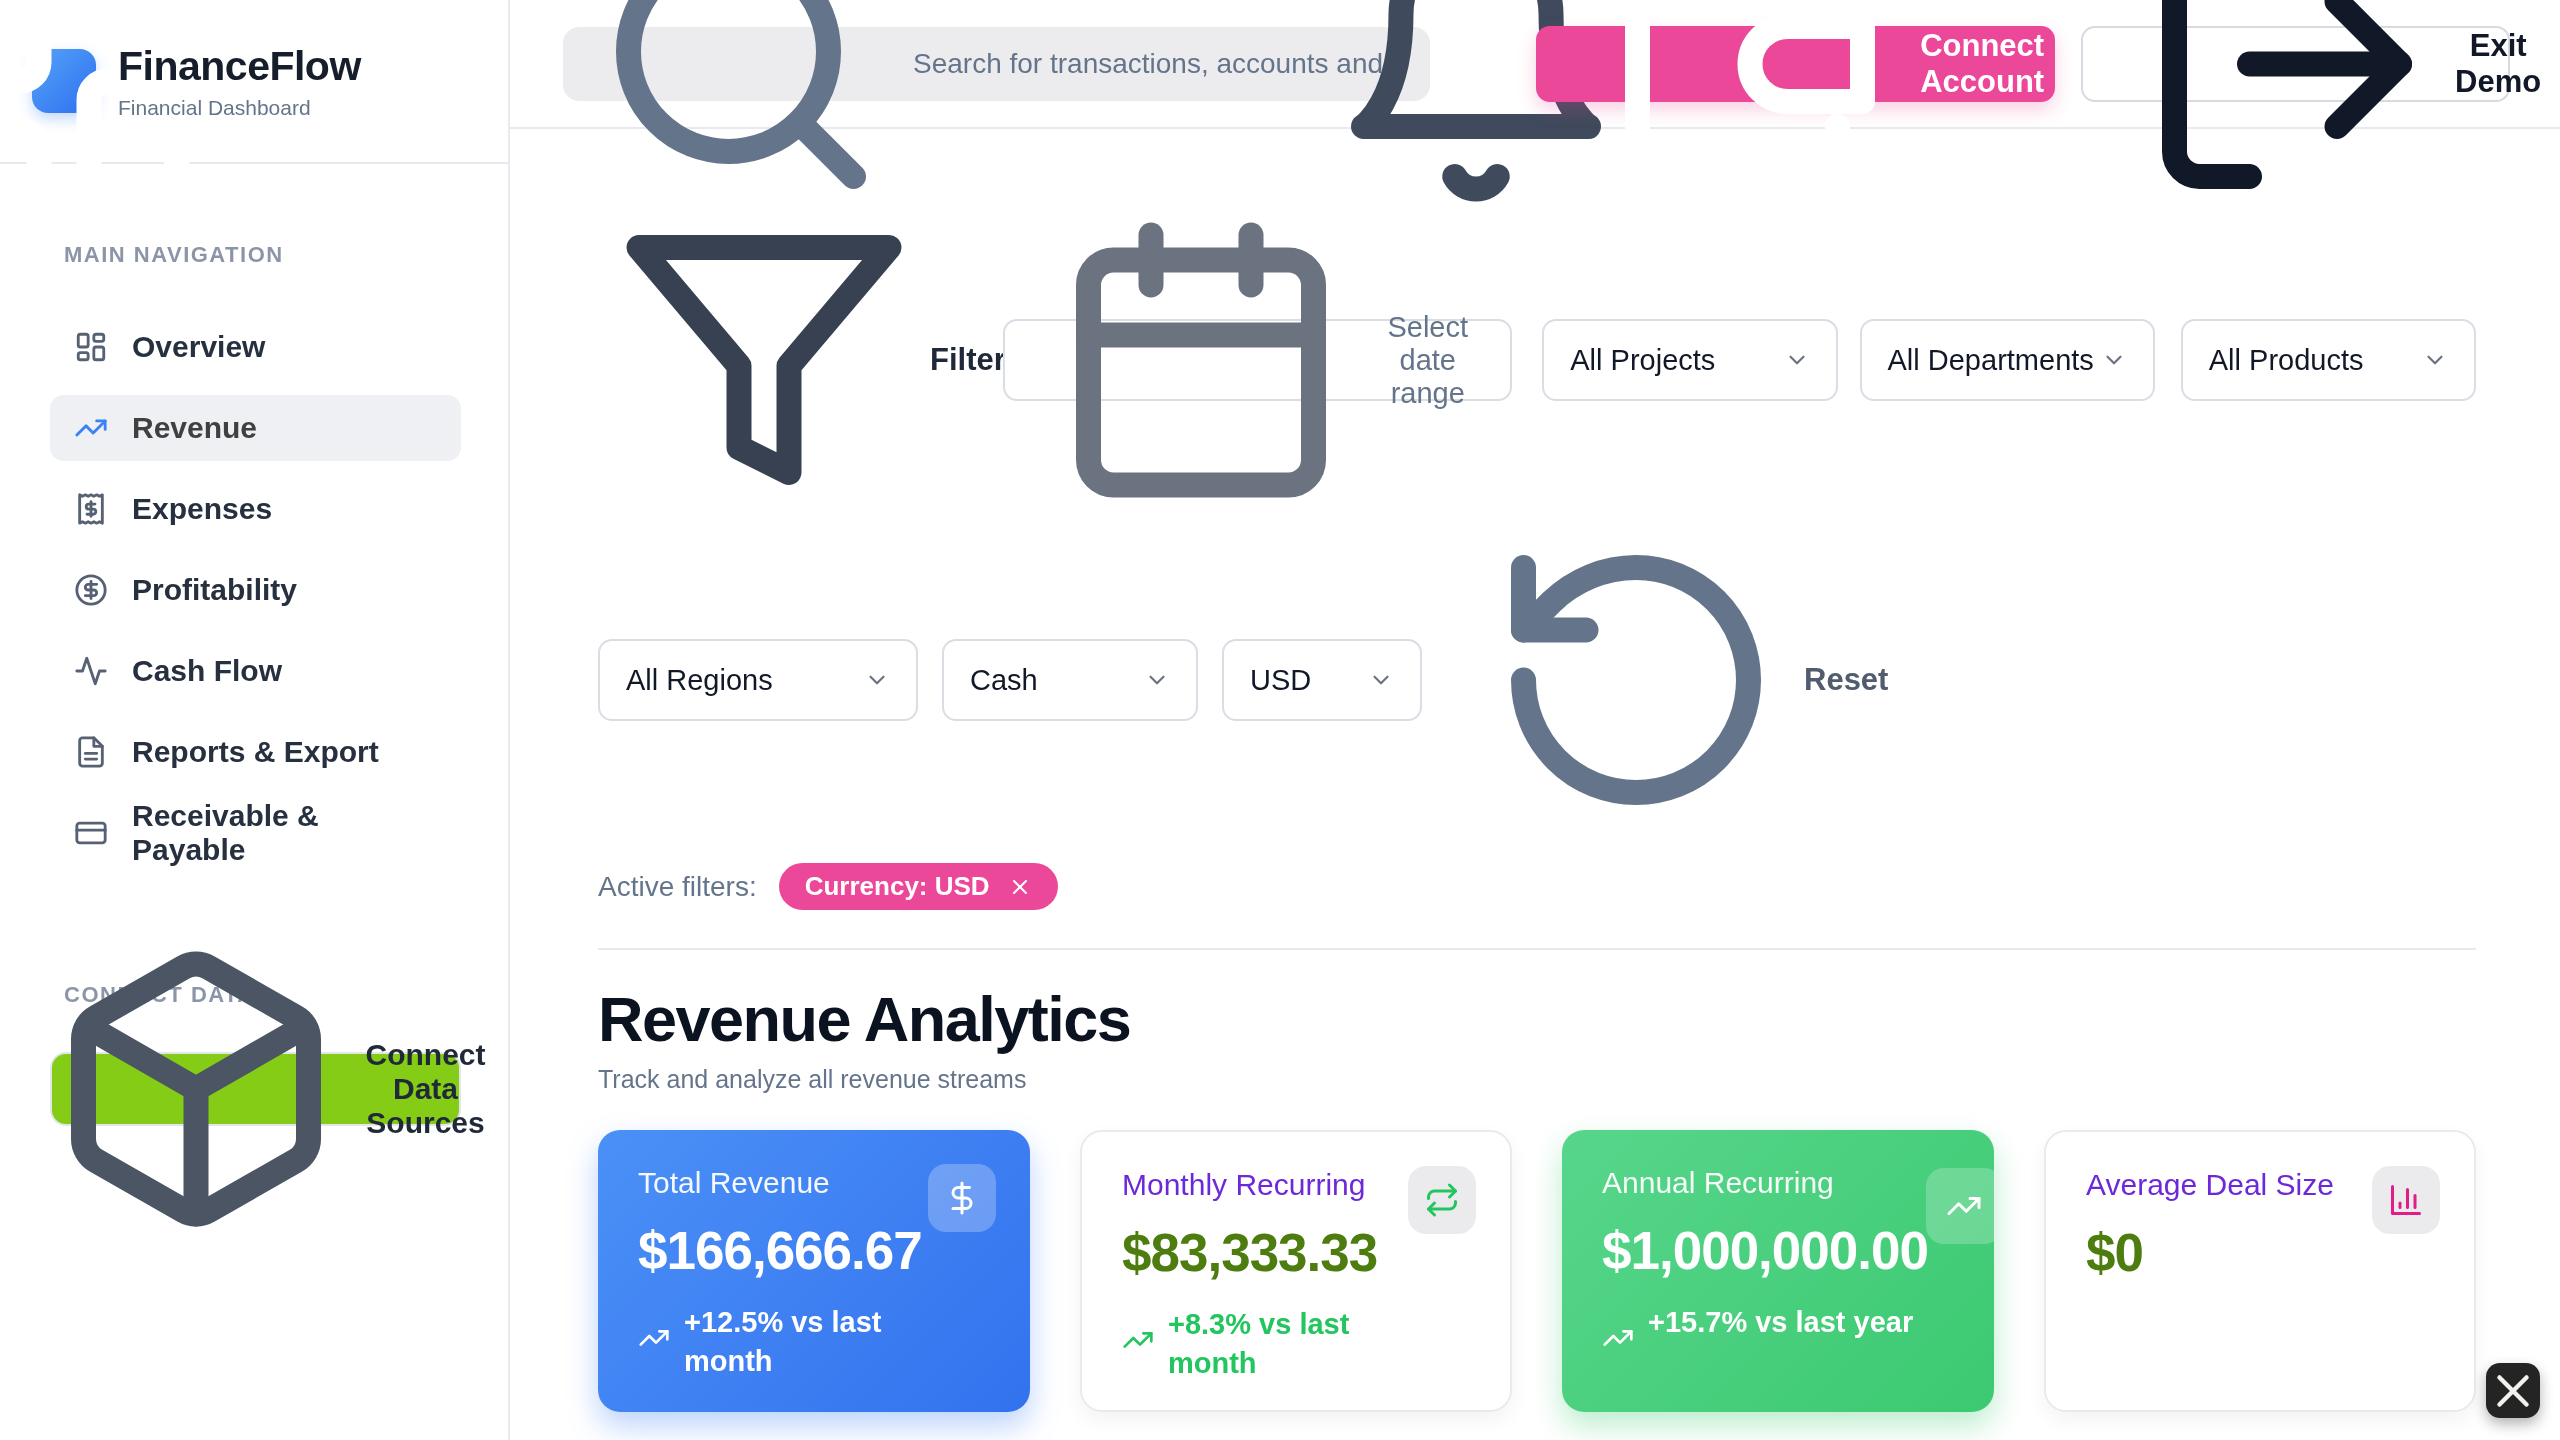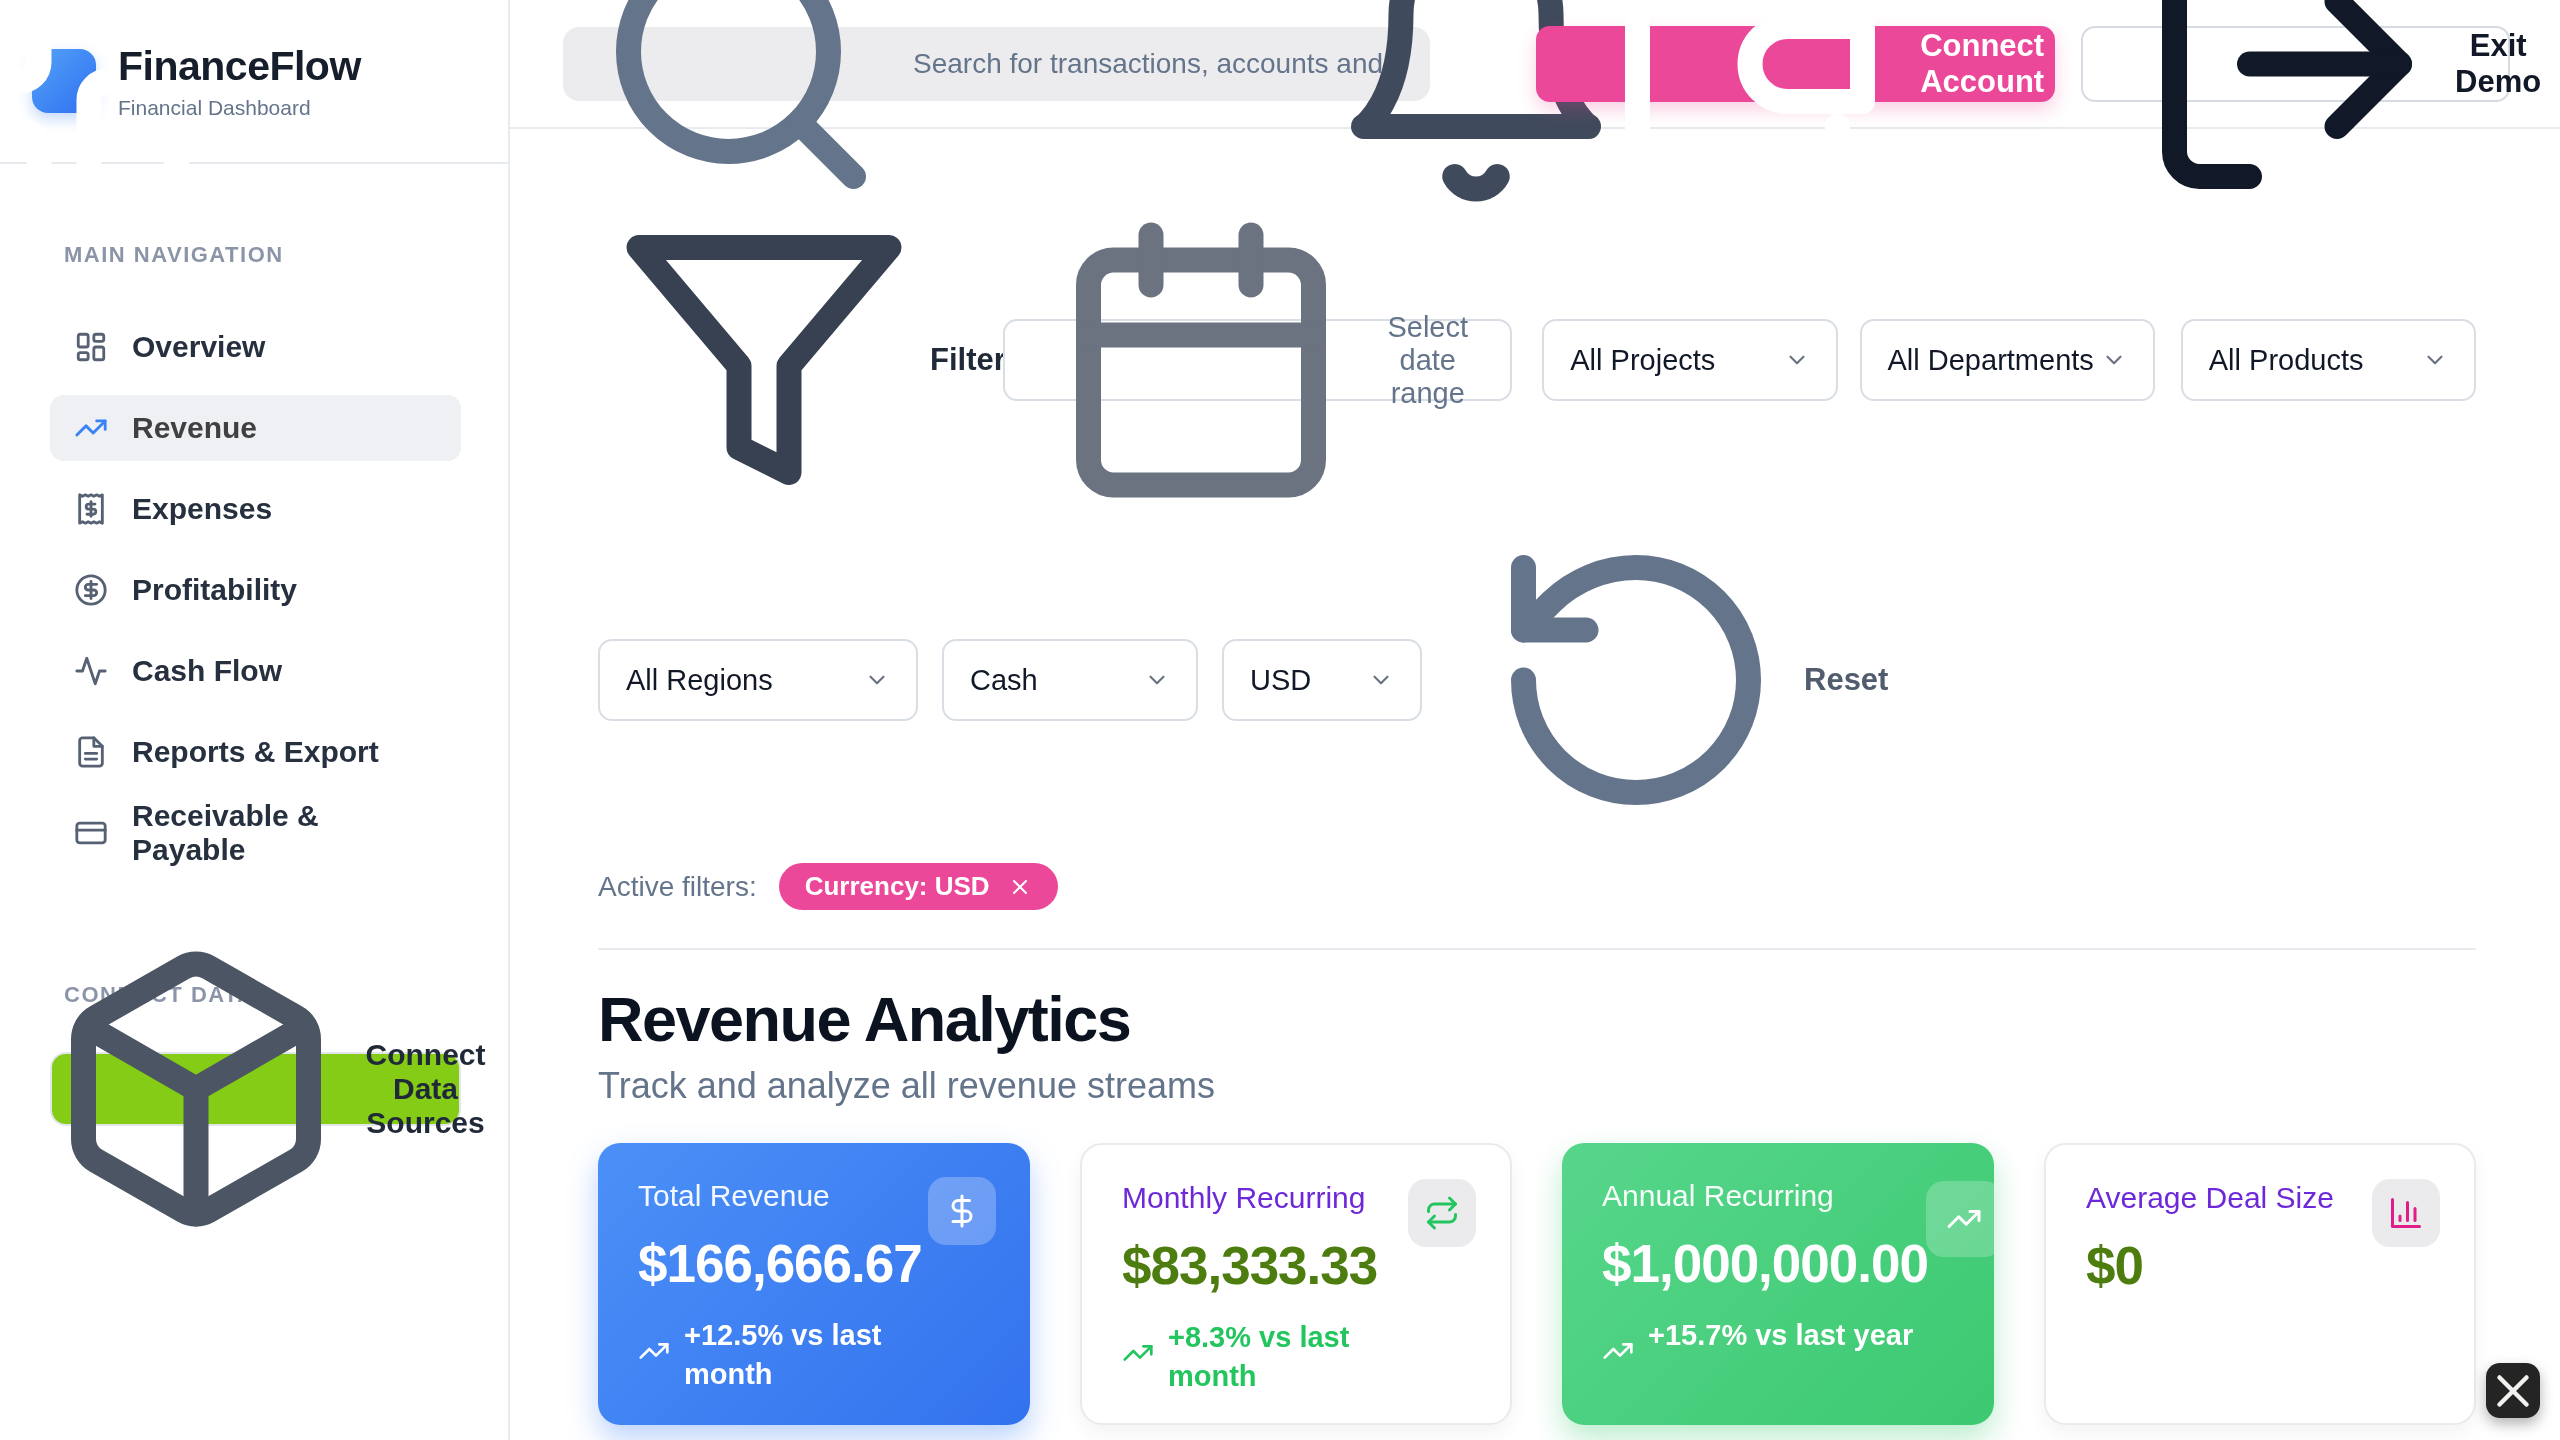--- a/index.html
+++ b/index.html
@@ -91,21 +91,21 @@
   .active-label { font-size:28px; color:#64748b; }
   .chip { margin-left:22px; height:47px; border-radius:24px; background:#ec4899;
     color:#fff; display:inline-flex; align-items:center; padding:0 26px; }
   .chip span { font-size:26px; font-weight:700;text-align:right; }
   .chip .chip-x { margin-left:18px; width:24px; height:24px; cursor:pointer; color:#fff; }
 
   .divider { margin-top:38px; height:2px; background:#e7eaee; }
 
   .page-title { margin-top:33px; font-size:63px; font-weight:800; color:#0b1220;
     letter-spacing:-1.5px; }
-  .page-sub { margin-top:10px; font-size:36px; color:#64748b; }
+  .page-sub { margin-top:10px; font-size:25px; color:#64748b; }
 
   
   .kpi-row { margin-top:36px; display:flex; gap:50px; }
   .kpi { width:432px; height:282px; border-radius:22px; position:relative;
     padding:36px 40px; overflow:hidden; }
   .kpi.white { background:#fff; border:2px solid #e8eaee;
     box-shadow:0 8px 20px rgba(15,23,42,.05); }
   .kpi.blue { background:linear-gradient(135deg,#4b90f7 0%,#3372ee 100%);
     box-shadow:0 14px 30px rgba(59,130,246,.35); }
   .kpi.green { background:linear-gradient(135deg,#57d68b 0%,#3cc971 100%);

